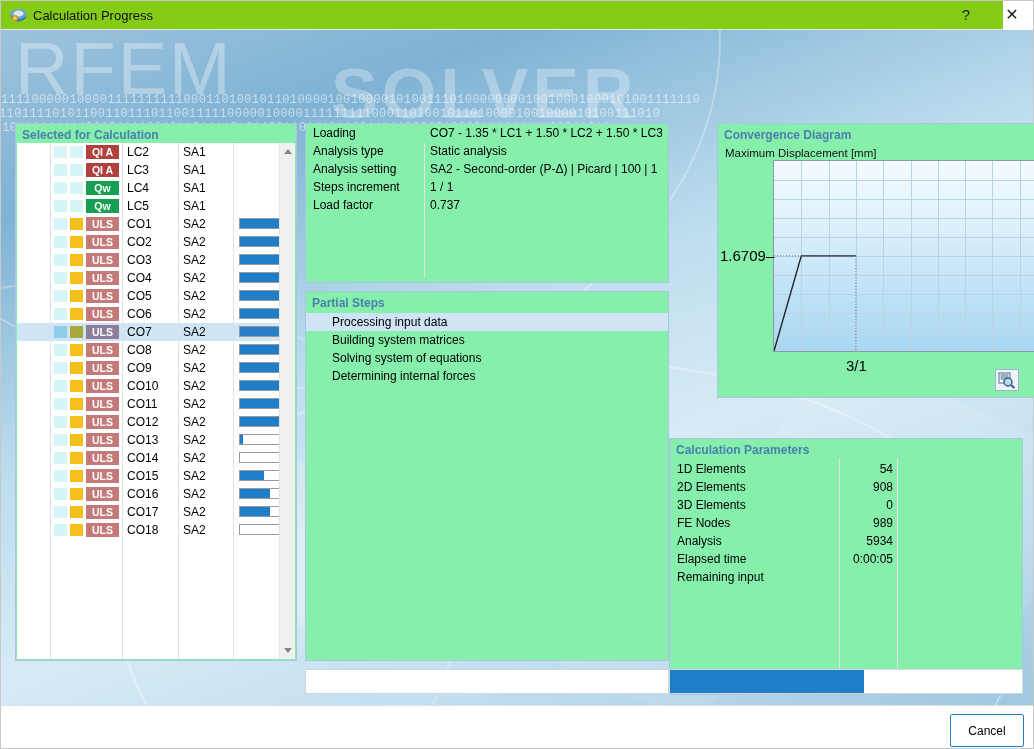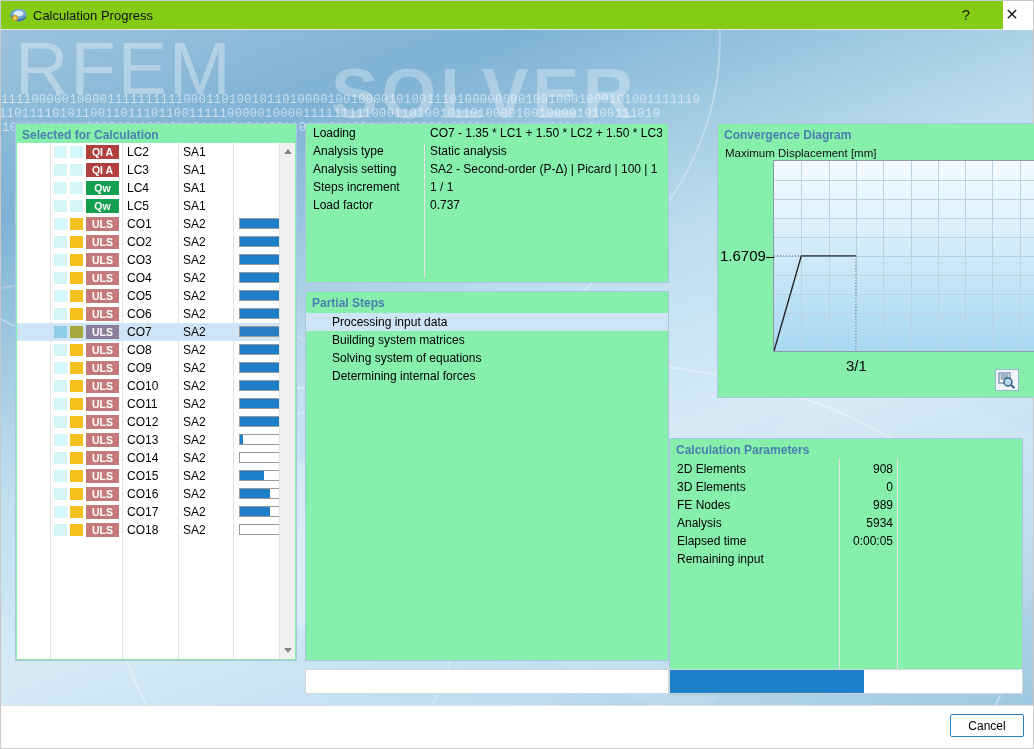--- a/index.html
+++ b/index.html
@@ -117,21 +117,21 @@
 
   
   .bp { position:absolute; height:25px; background:#fff; border:1px solid #cfd7de; }
   .bp1 { left:304px; top:668px; width:364px; }
   .bp2 { left:668px; top:668px; width:354px; }
   .bp i { display:block; height:100%; background:#1f7ec8; }
 
   
   .footer { position:absolute; left:0; top:704px; width:1032px; height:43px;
             background:#fff; border-top:1px solid #e0e0e0; }
-  .cancel { position:absolute; left:949px; top:713px; width:74px; height:23px;
+  .cancel { position:absolute; left:949px; top:713px; width:74px; height:33px;
             background:#fff; border:1px solid #2a7fc4; border-radius:2px;
             font-size:12px; color:#000; font-family:"Liberation Sans", sans-serif;
             cursor:default; }
 </style>
 </head>
 <body>
 
 <div class="dialog">
 
   <div class="titlebar">
@@ -472,20 +472,24 @@
       <line x1="15" y1="15" x2="18.5" y2="18" stroke="#2f5f88" stroke-width="2"></line>
     </svg>
   </div>
 
   <div class="panel p-parm">
     <div class="panel-hd">Calculation Parameters</div>
     <div class="parm-sep1"></div>
     <div class="parm-sep2"></div>
     <div id="parm-rows">
         <div class="kv">
+          <span class="pk">1D Elements</span>
+          <span class="pv">54</span>
+        </div>
+        <div class="kv">
           <span class="pk">2D Elements</span>
           <span class="pv">908</span>
         </div>
         <div class="kv">
           <span class="pk">3D Elements</span>
           <span class="pv">0</span>
         </div>
         <div class="kv">
           <span class="pk">FE Nodes</span>
           <span class="pv">989</span>

